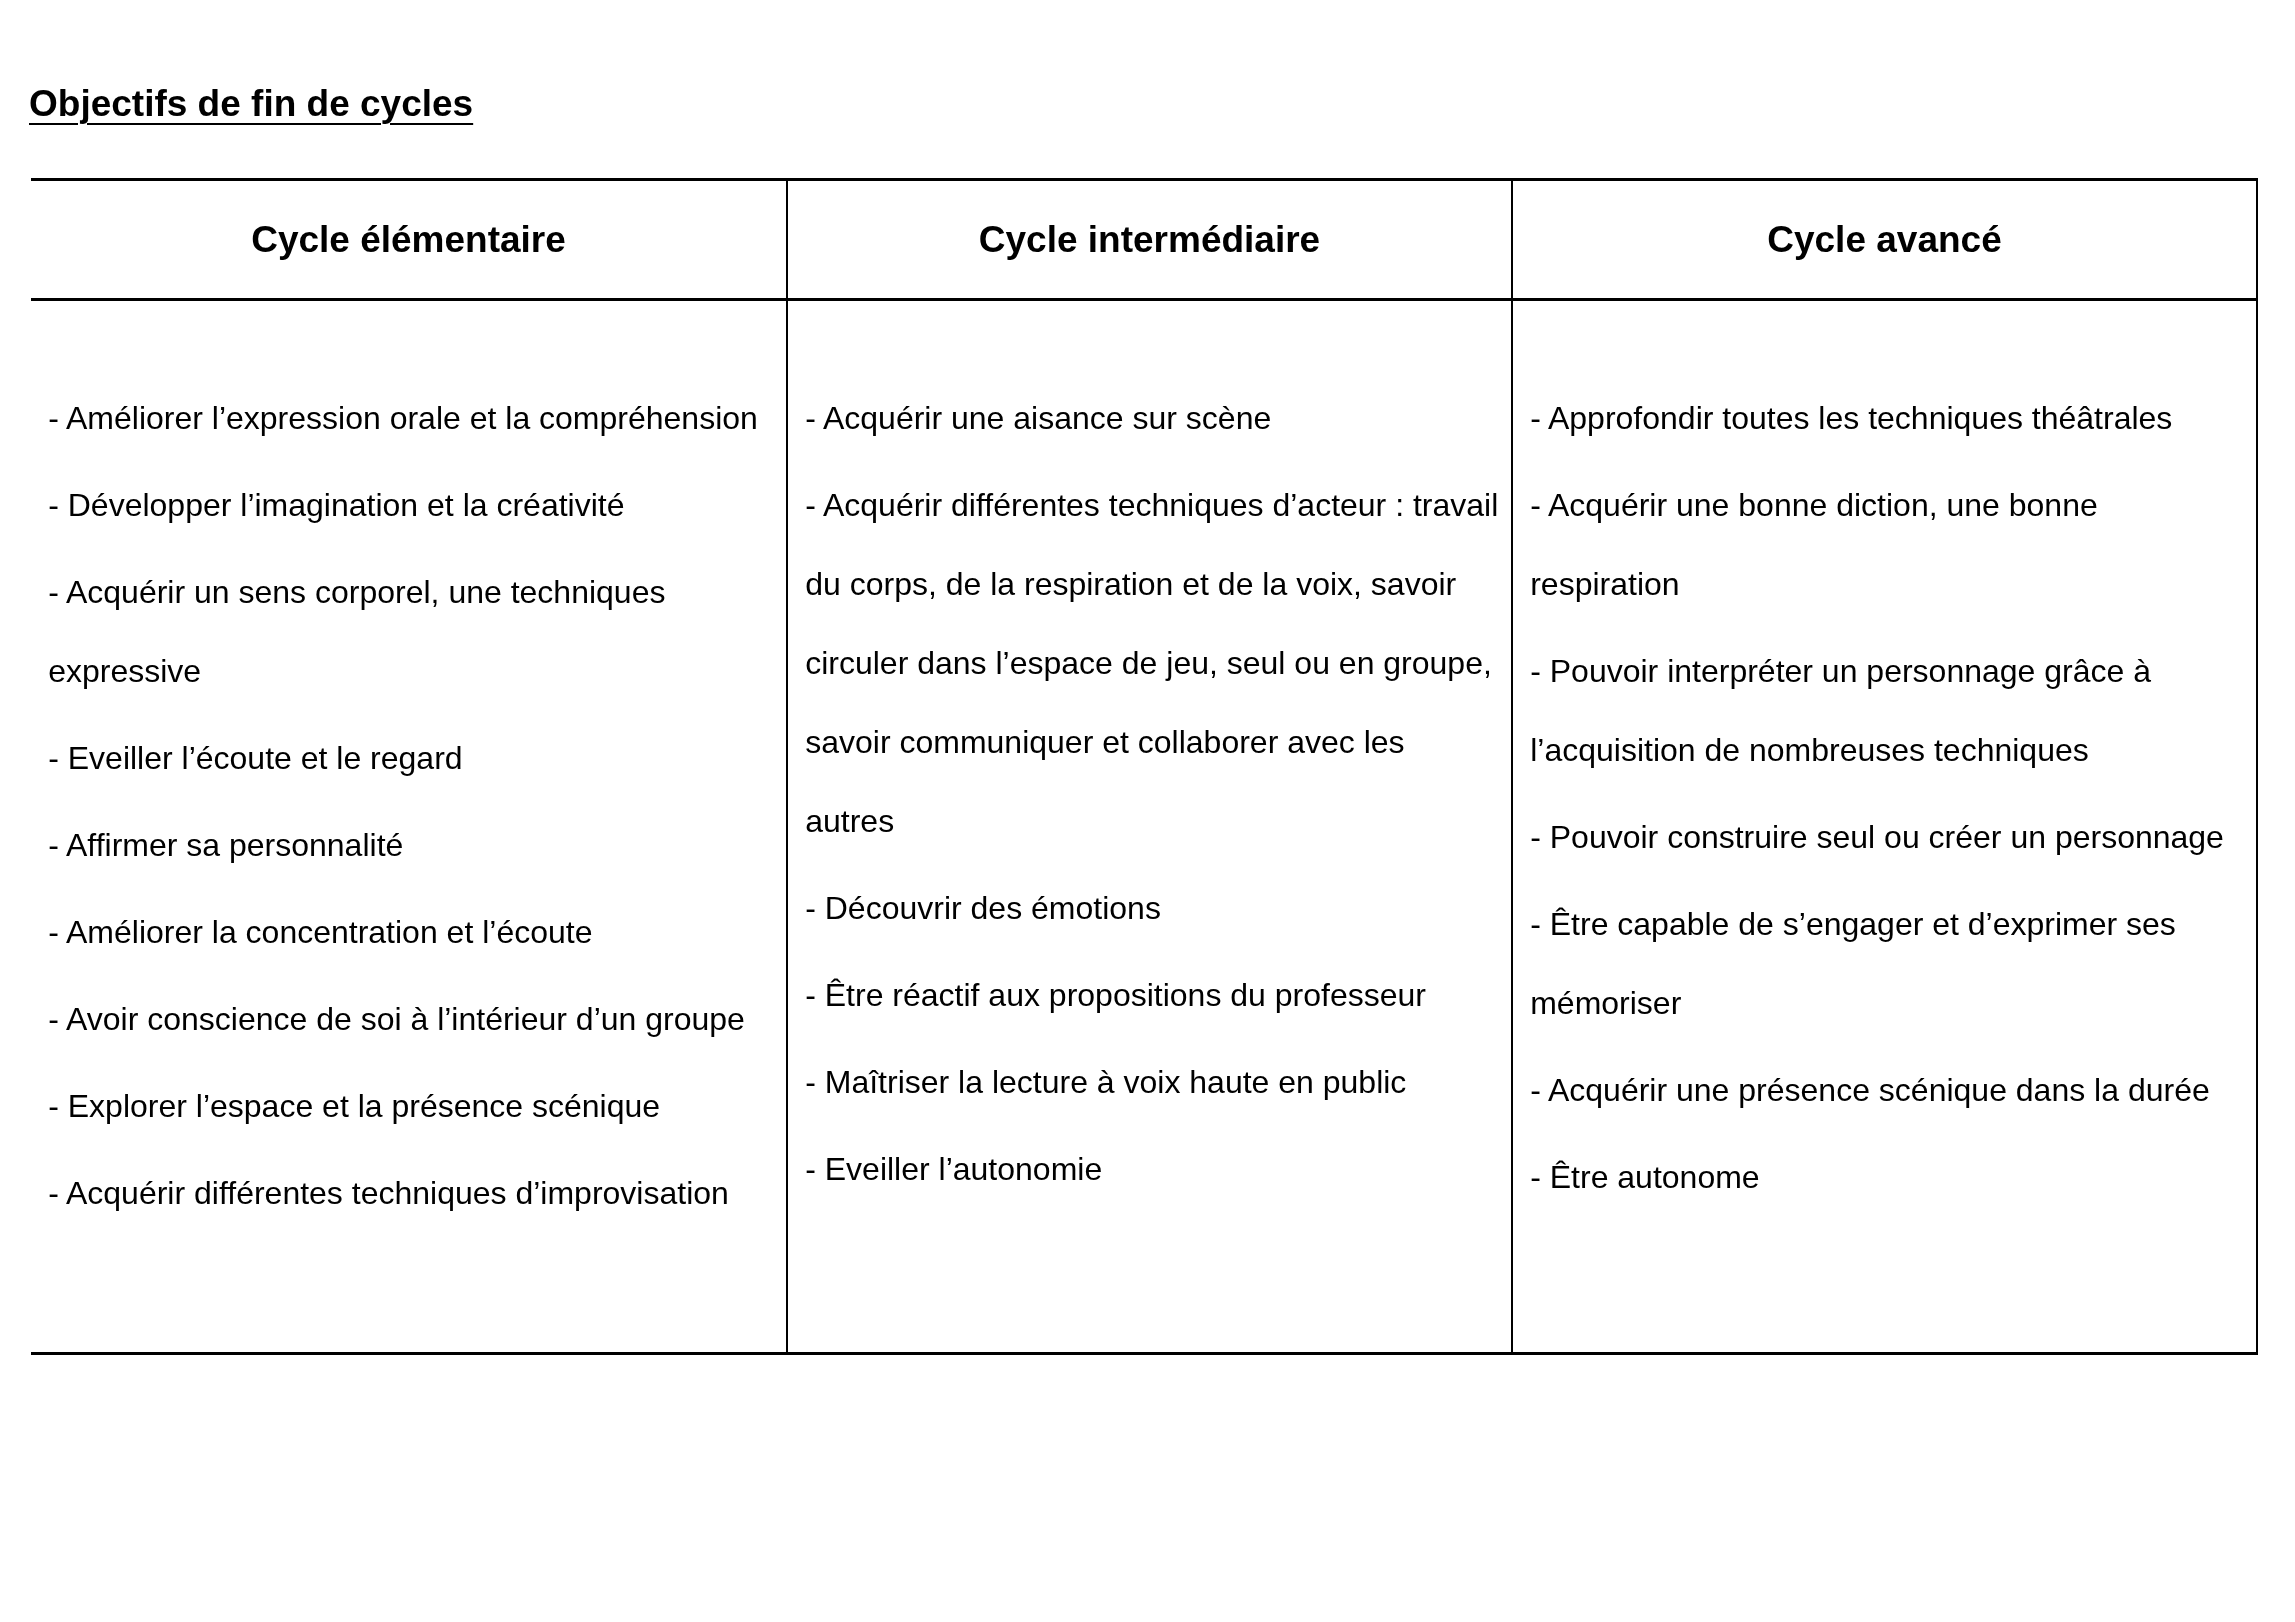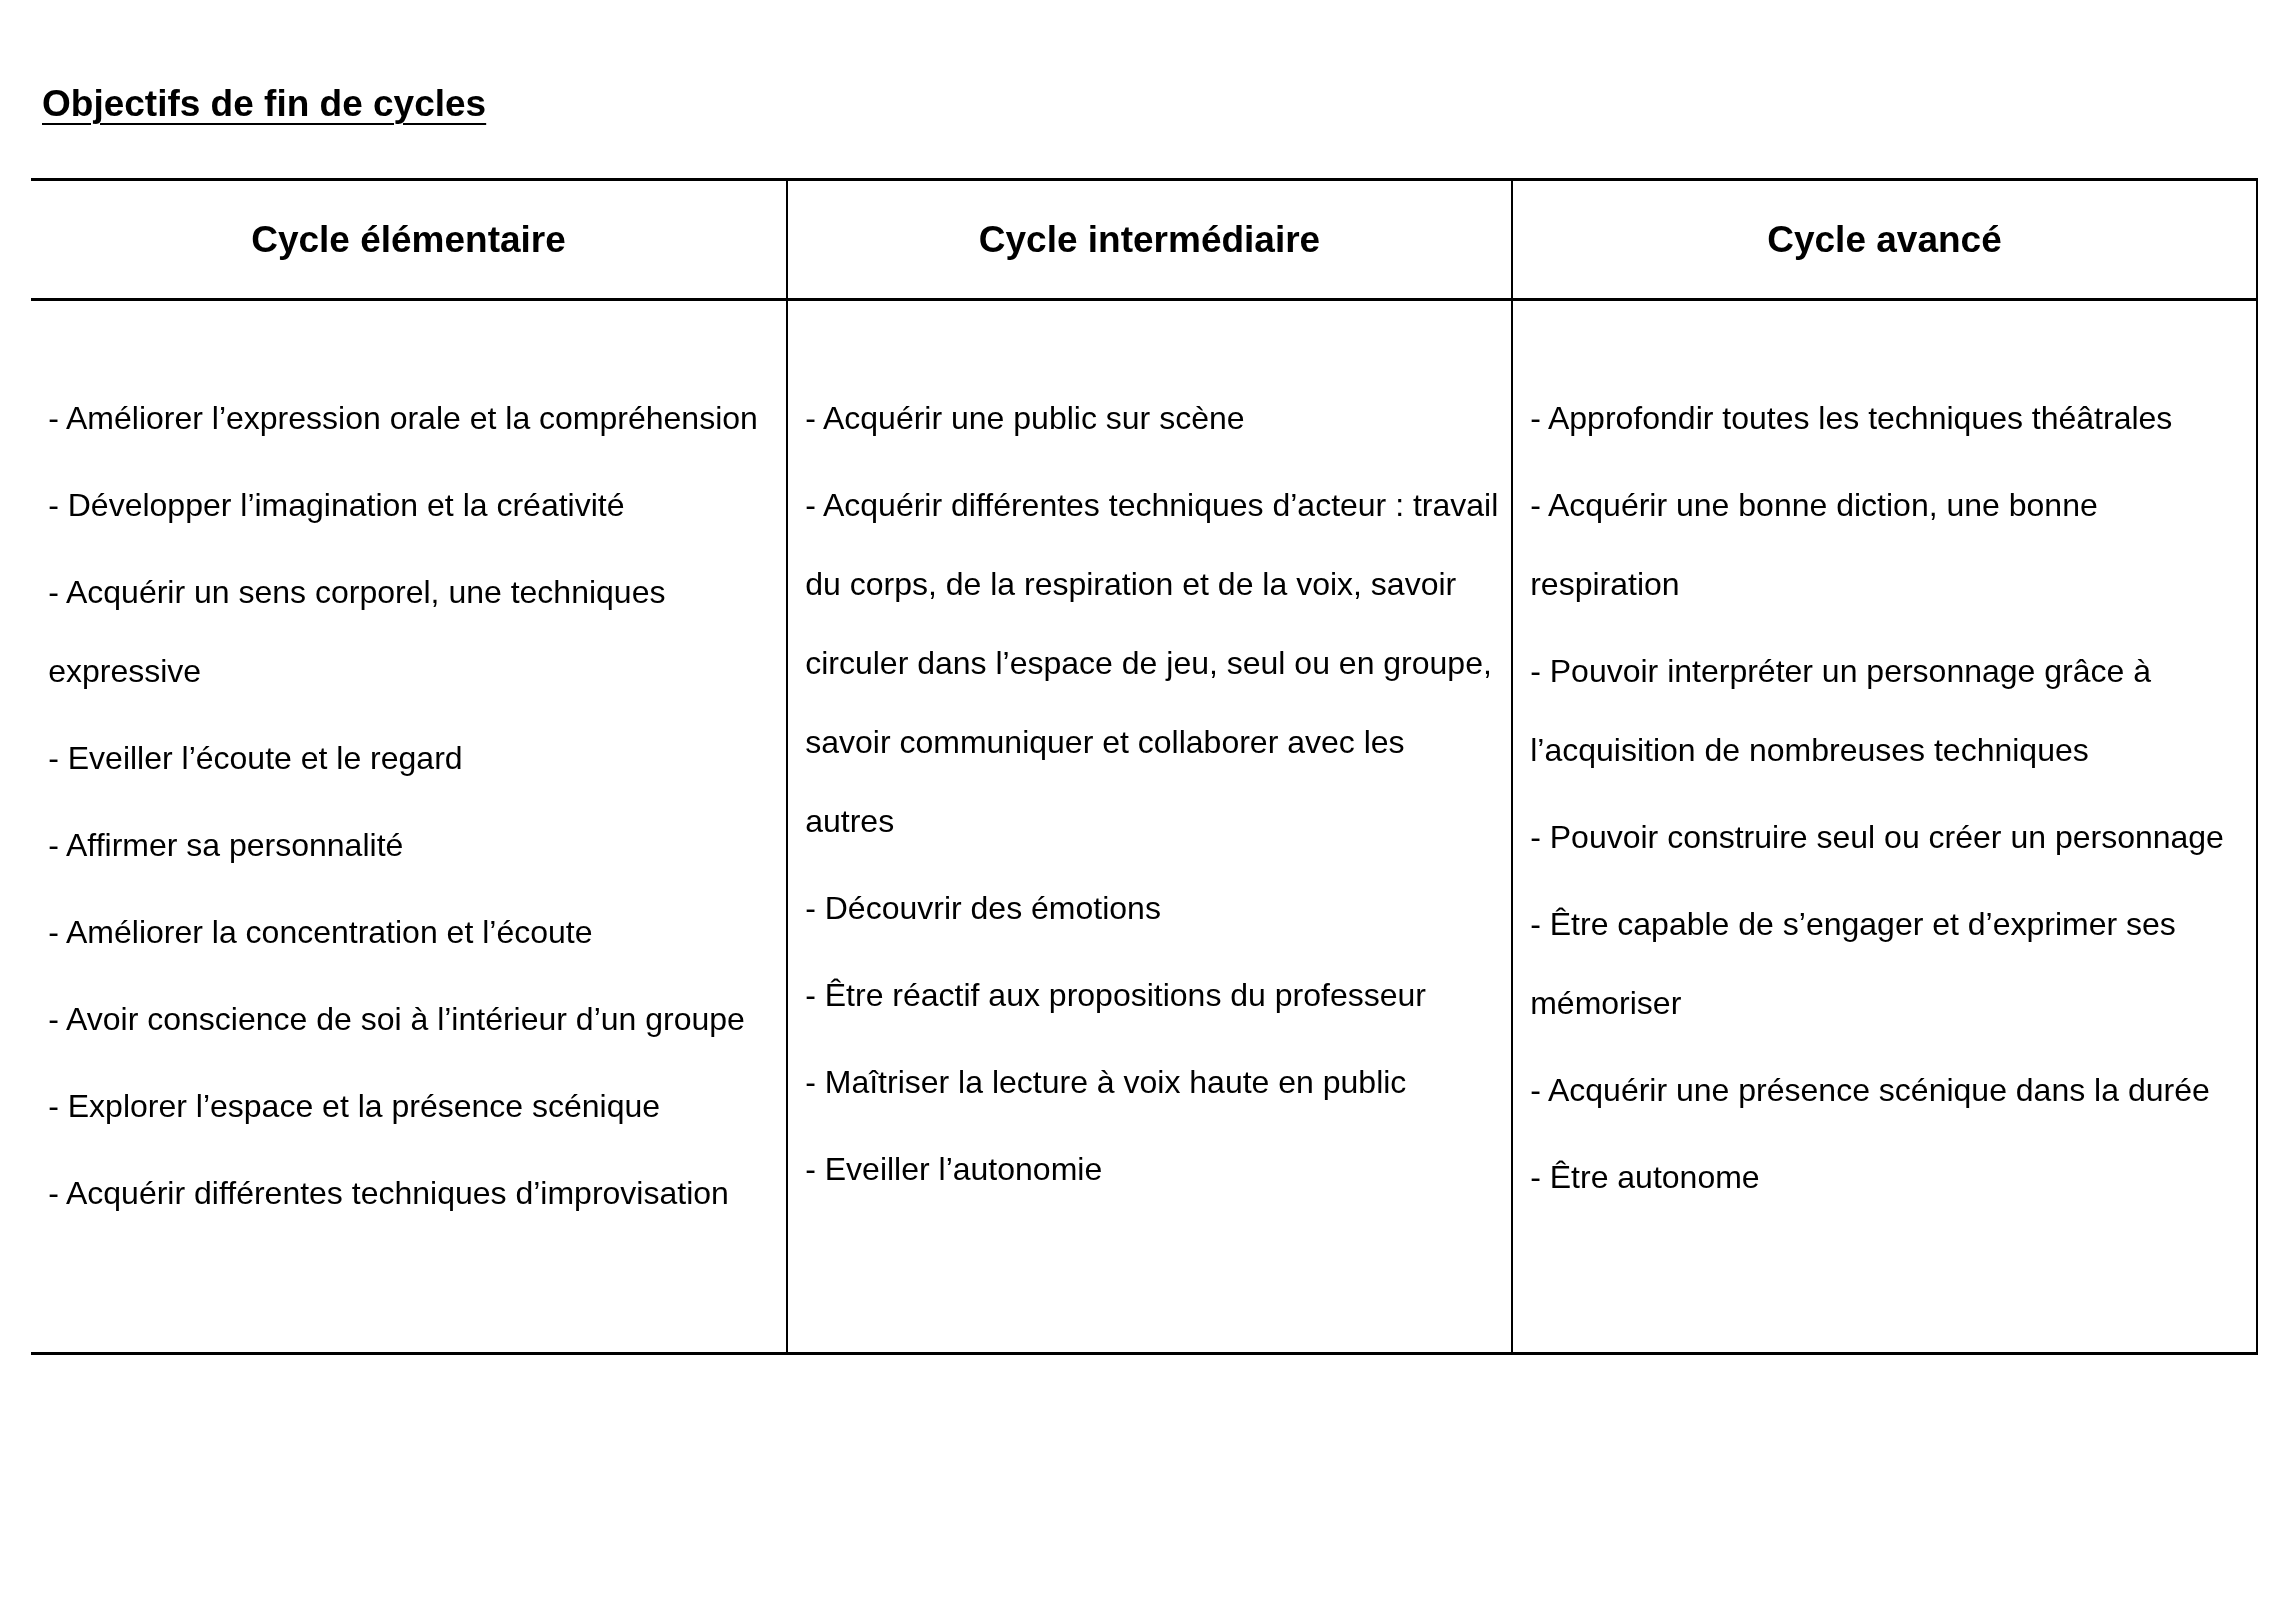--- a/index.html
+++ b/index.html
@@ -11,21 +11,21 @@
     position: relative;
     width: 2295px;
     height: 1622px;
     background: #ffffff;
     color: #000000;
     font-family: "Liberation Sans", "DejaVu Sans", sans-serif;
     overflow: hidden;
   }
   .doc-title {
     position: absolute;
-    left: 42px;
+    left: 29px;
     top: 83px;
     font-size: 37px;
     font-weight: bold;
     text-decoration: underline;
     text-decoration-thickness: 2.3px;
     text-underline-offset: 6.9px;
     white-space: nowrap;
     text-align: right;
   }
   .obj-table {
@@ -95,21 +95,21 @@
           <div class="item">- Développer l’imagination et la créativité</div>
           <div class="item">- Acquérir un sens corporel, une techniques expressive</div>
           <div class="item">- Eveiller l’écoute et le regard</div>
           <div class="item">- Affirmer sa personnalité</div>
           <div class="item">- Améliorer la concentration et l’écoute</div>
           <div class="item">- Avoir conscience de soi à l’intérieur d’un groupe</div>
           <div class="item">- Explorer l’espace et la présence scénique</div>
           <div class="item">- Acquérir différentes techniques d’improvisation</div>
         </div>
       <div class="cell body-cell">
-          <div class="item">- Acquérir une public sur scène</div>
+          <div class="item">- Acquérir une aisance sur scène</div>
           <div class="item">- Acquérir différentes techniques d’acteur : travail du corps, de la respiration et de la voix, savoir circuler dans l’espace de jeu, seul ou en groupe, savoir communiquer et collaborer avec les autres</div>
           <div class="item">- Découvrir des émotions</div>
           <div class="item">- Être réactif aux propositions du professeur</div>
           <div class="item">- Maîtriser la lecture à voix haute en public</div>
           <div class="item">- Eveiller l’autonomie</div>
         </div>
       <div class="cell body-cell">
           <div class="item">- Approfondir toutes les techniques théâtrales</div>
           <div class="item">- Acquérir une bonne diction, une bonne respiration</div>
           <div class="item">- Pouvoir interpréter un personnage grâce à l’acquisition de nombreuses techniques</div>

